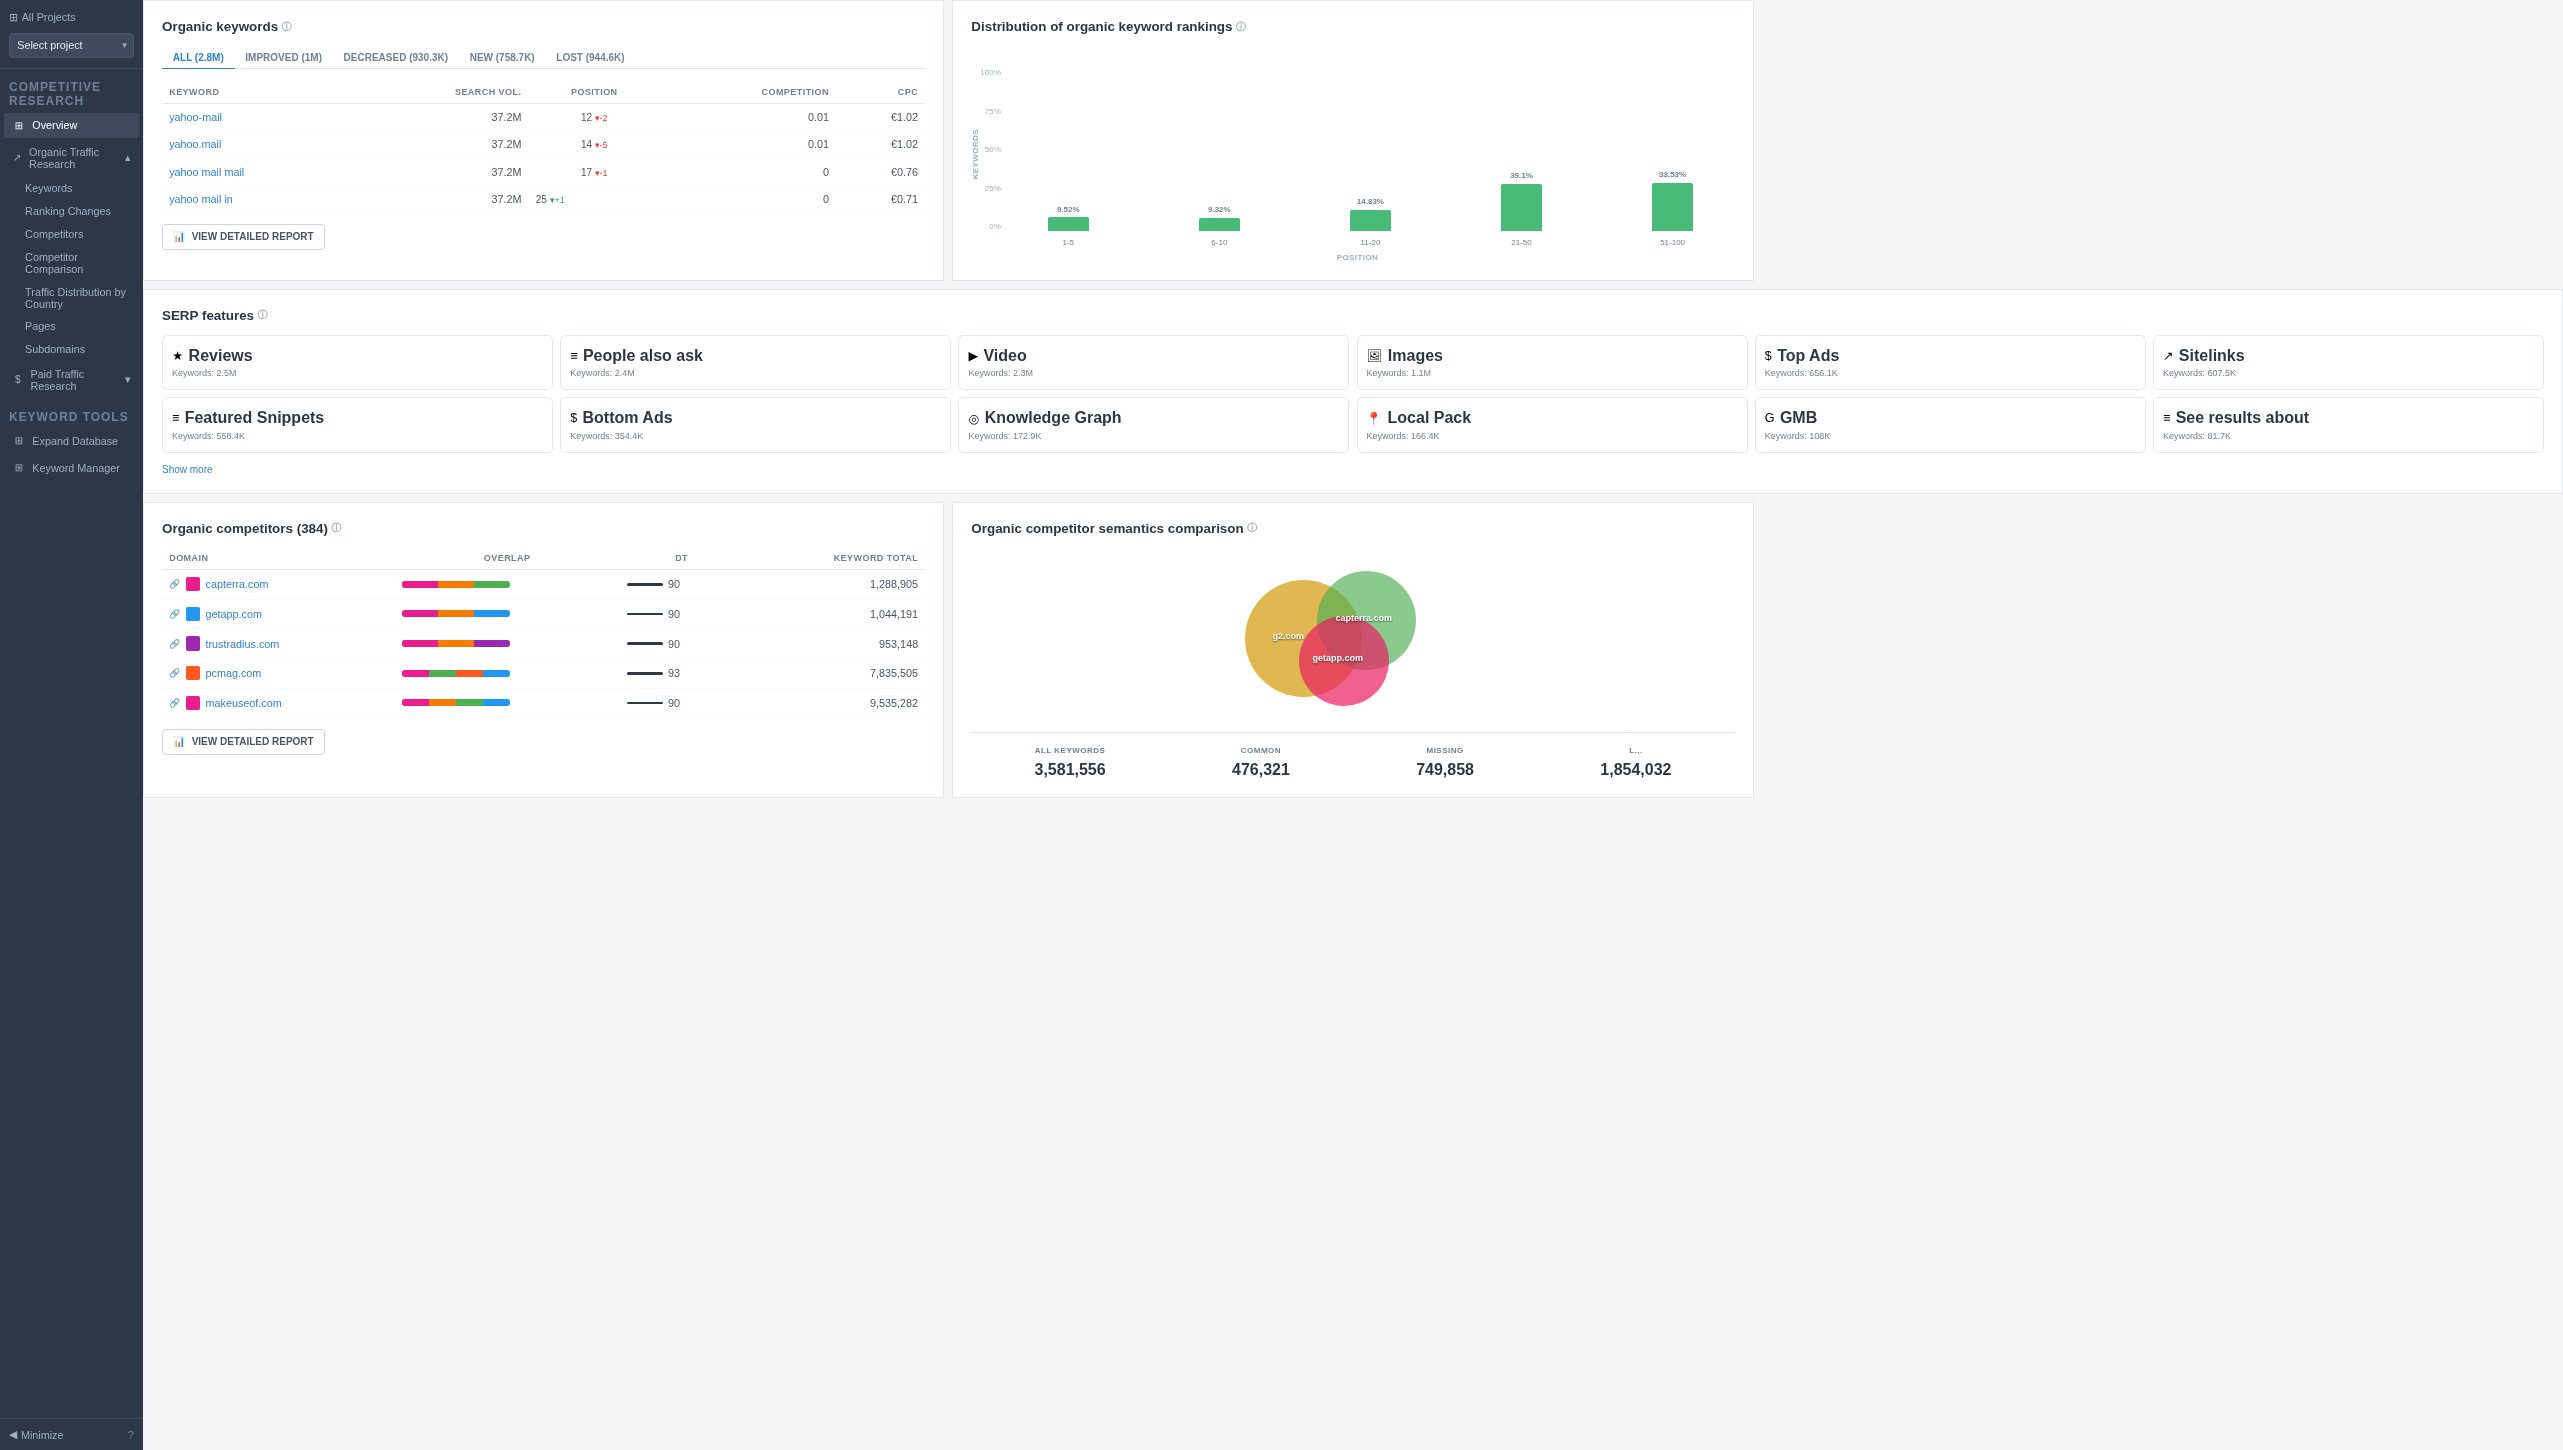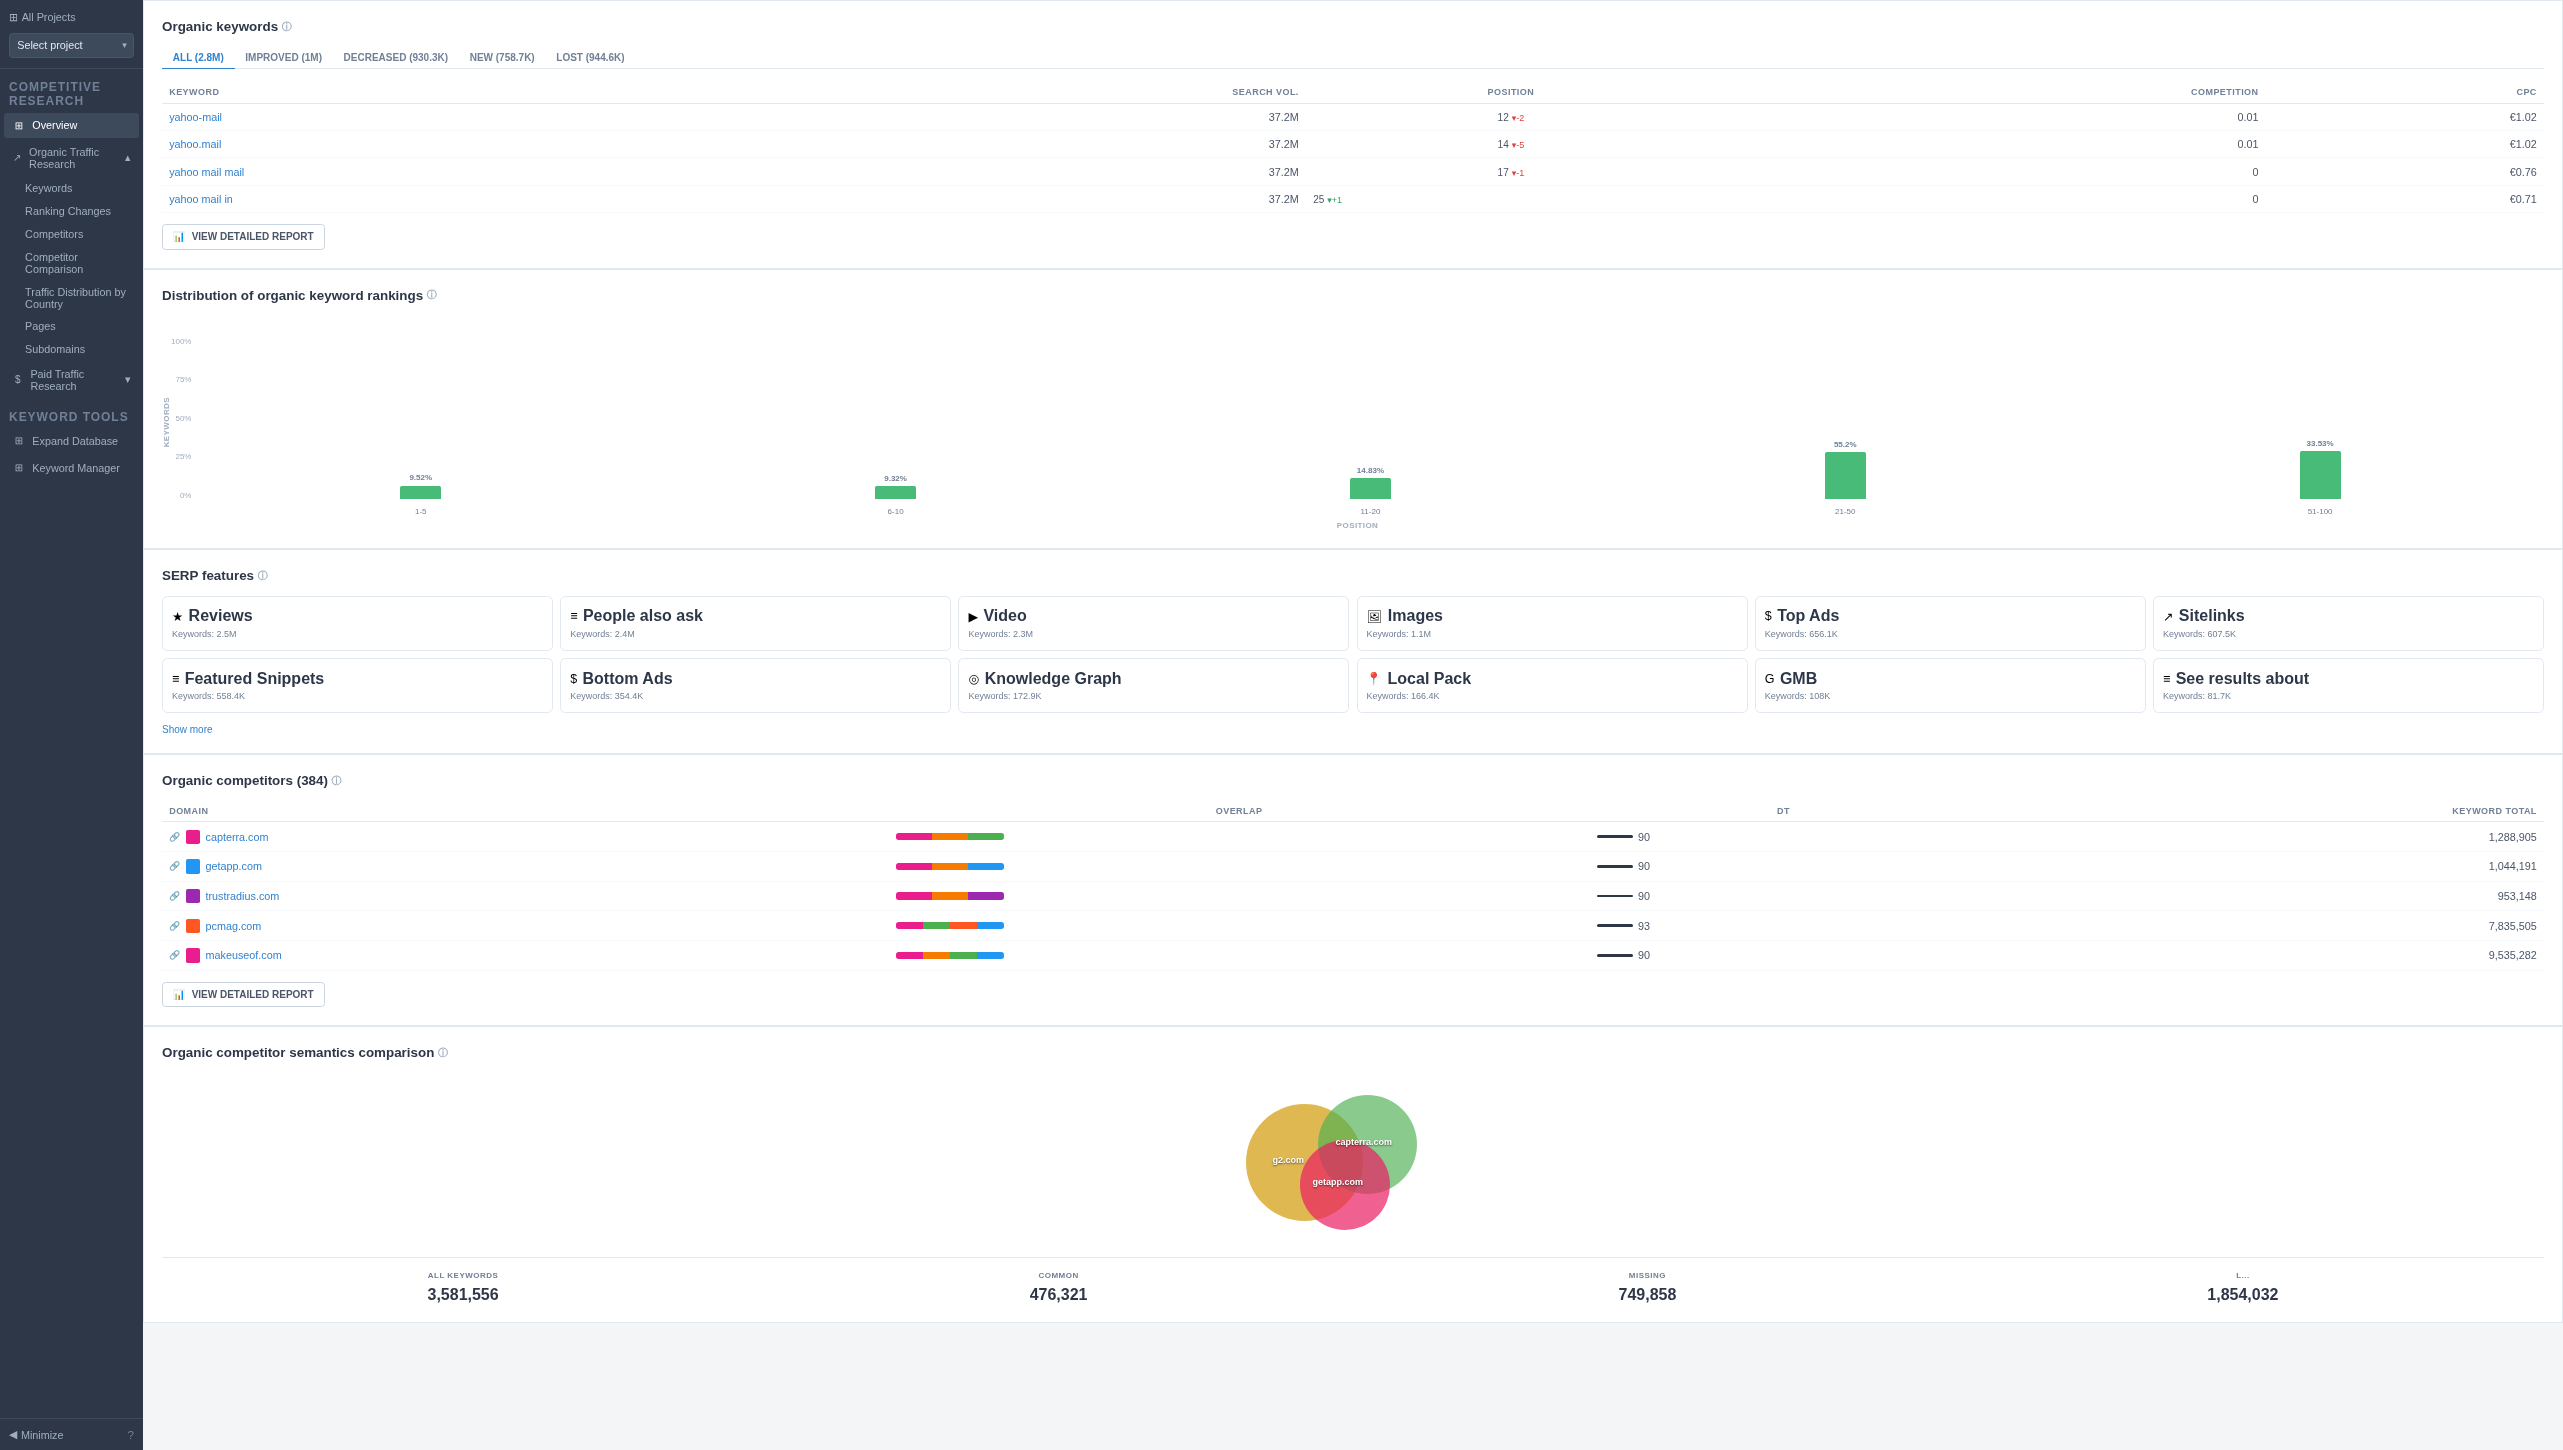--- a/index.html
+++ b/index.html
@@ -105,22 +105,22 @@
     }
 
     
     #main {
       flex: 1;
       overflow-y: auto;
       background: #f4f5f7;
     }
     .grid-layout {
       display: grid;
-      grid-template-columns: 1fr;
-      gap: 0;
+      grid-template-columns: 1fr 1fr 1fr;
+      gap: 8px;
       border-radius: 19px;
     }
     .panel {
       background: #fff;
       border: 0.9px solid #e2e8f0;
       padding: 18px;
       margin: 0;
     }
     .panel-full {
       background: #fff;
@@ -499,21 +499,21 @@
       <span class="bar-pct-label">9.32%</span>
       <div class="bar-rect" style="height:13.4px; width:41px;"></div>
       <span class="bar-x-label">6-10</span>
     </div>
                 <div class="bar-group" style="align-items: center; display: flex; flex-direction: column; flex: 1 1 0%;">
       <span class="bar-pct-label">14.83%</span>
       <div class="bar-rect" style="height:21px; width:41px;"></div>
       <span class="bar-x-label">11-20</span>
     </div>
                 <div class="bar-group" style="align-items: center; display: flex; flex-direction: column; flex: 1 1 0%;">
-      <span class="bar-pct-label">55.2%</span>
+      <span class="bar-pct-label">39.1%</span>
       <div class="bar-rect" style="height:47px; width:41px;"></div>
       <span class="bar-x-label">21-50</span>
     </div>
                 <div class="bar-group" style="align-items: center; display: flex; flex-direction: column; flex: 1 1 0%;">
       <span class="bar-pct-label">33.53%</span>
       <div class="bar-rect" style="height:48px; width:41px;"></div>
       <span class="bar-x-label">51-100</span>
     </div>
               </div>
           </div>

